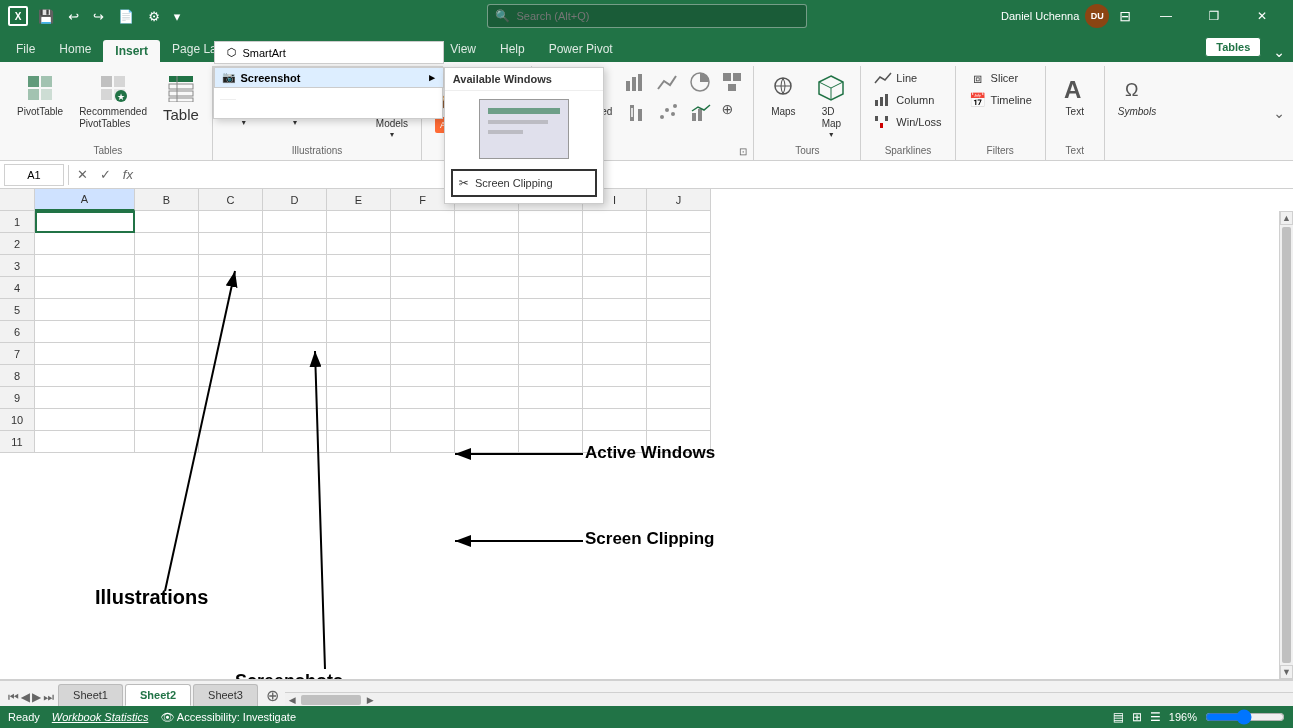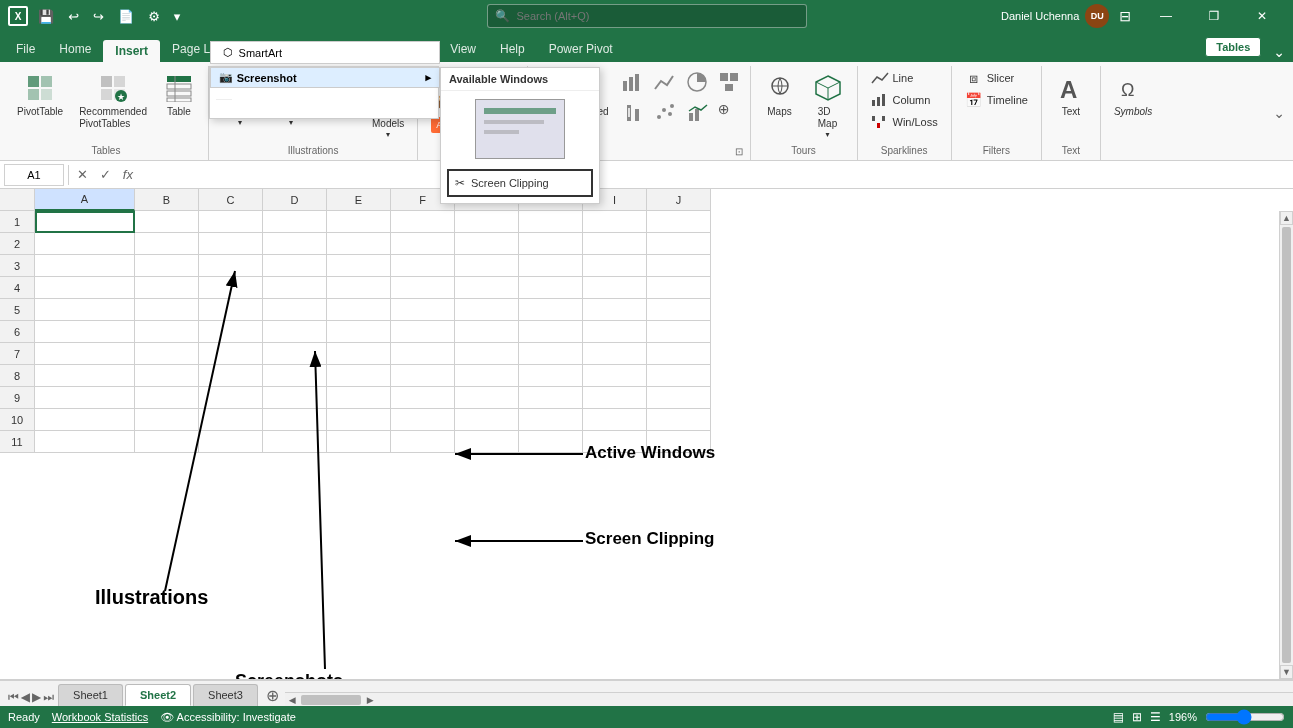--- a/index.html
+++ b/index.html
@@ -173,21 +173,21 @@
         <div class="ribbon-btn">
           <div class="ribbon-btn-icon">
             <svg width="28" height="28" viewBox="0 0 28 28">
                 <rect x="2" y="2" width="24" height="6" fill="#217346"></rect>
                 <rect x="2" y="10" width="24" height="5" fill="none" stroke="#888" stroke-width="1"></rect>
                 <rect x="2" y="17" width="24" height="5" fill="none" stroke="#888" stroke-width="1"></rect>
                 <rect x="2" y="24" width="24" height="4" fill="none" stroke="#888" stroke-width="1"></rect>
                 <line x1="10" y1="2" x2="10" y2="28" stroke="#888" stroke-width="1"></line>
               </svg>
           </div>
-          <div class="ribbon-btn-label" style="font-size:10px;">Table</div>
+          <div class="ribbon-btn-label" style="font-size:15px;">Table</div>
         </div>
       </div>
       <div class="ribbon-group-label">Tables</div>
     </div>
 
     <div class="ribbon-group" style="position:relative;">
       <div class="ribbon-group-items">
 
         <div class="ribbon-btn">
           <div class="ribbon-btn-icon">
@@ -703,21 +703,21 @@
         <div class="h-scroll-btn">◀</div>
         <div class="h-scroll-thumb"></div>
         <div class="h-scroll-btn">▶</div>
       </div>
     </div>
   </div>
 
   <div class="status-bar">
     <div class="status-left">
       <span>Ready</span>
-      <span style="cursor:pointer; text-decoration:underline;">Workbook Statistics</span>
+      <span style="cursor:pointer; text-decoration:underline;font-style:italic;">Workbook Statistics</span>
       <span style="cursor:pointer;">
         <span>👁</span>
         <span>Accessibility: Investigate</span>
       </span>
     </div>
     <div class="status-right">
       <button class="view-btn" title="Normal">▤</button>
       <button class="view-btn" title="Page Layout">⊞</button>
       <button class="view-btn" title="Page Break Preview">☰</button>
       <span class="zoom-level">196%</span>

